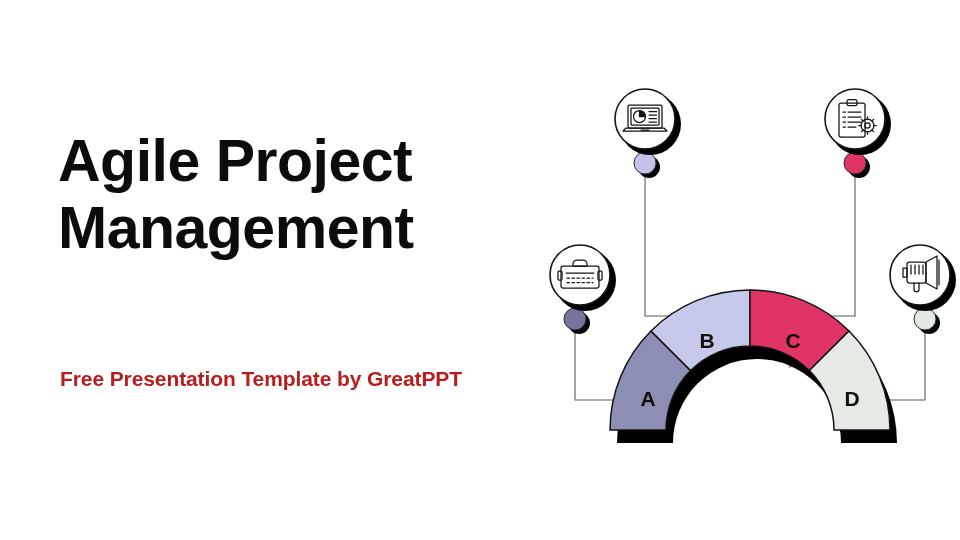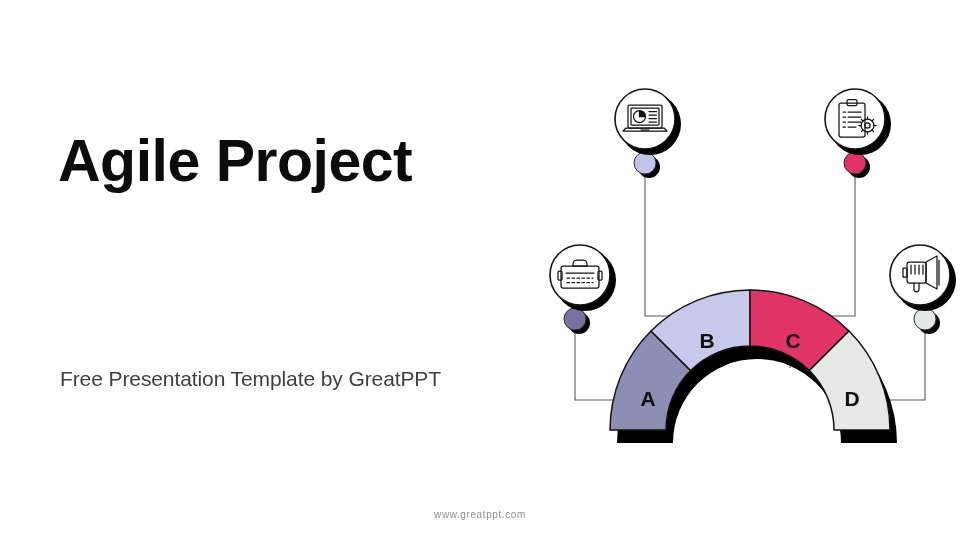--- a/index.html
+++ b/index.html
@@ -26,22 +26,22 @@
     font-weight: 700;
     line-height: 1.14;
     letter-spacing: -0.5px;
     color: #0c0c0c;
     white-space: nowrap;
   }
   #subtitle {
     position: absolute;
     left: 60px; top: 367px;
     font-size: 21px;
-    font-weight: 400;
-    color: #404040;
+    font-weight: 700;
+    color: #b91c1c;
     letter-spacing: -0.1px;
     white-space: nowrap;
   }
 
   
   #footer {
     position: absolute;
     left: 0; top: 509px;
     width: 960px;
     text-align: center;
@@ -79,25 +79,25 @@
   .dot-shadow { fill: #050505; }
   .dot { stroke: #2b2b2b; stroke-width: 1; }
 </style>
 </head>
 <body>
 
 <div id="slide">
 
   <div id="title-block">
     <div class="title-line">Agile Project</div>
+    <div class="title-line">Management</div>
   </div>
 
   <div id="subtitle">Free Presentation Template by GreatPPT</div>
 
-  <div id="footer">www.greatppt.com</div>
 
   <div id="infographic">
     <svg viewBox="0 0 420 400" xmlns="http://www.w3.org/2000/svg">
 
       <g>
 
         <path class="connector" d="M 105 102 L 105 246 L 165 246 L 165 298"></path>
 
         <path class="connector" d="M 315 102 L 315 246 L 250 246 L 250 298"></path>
 

